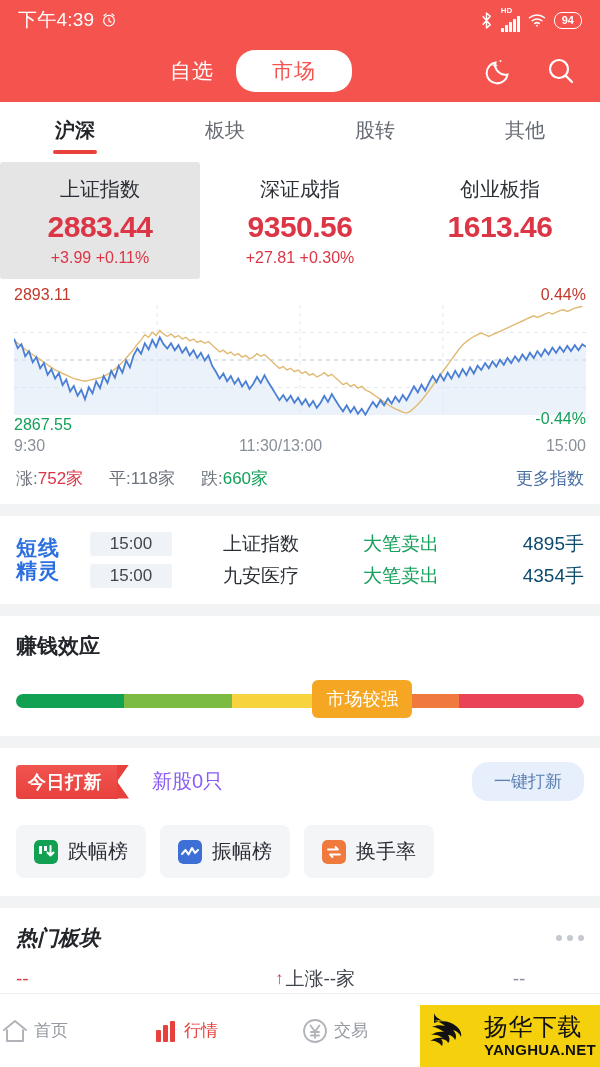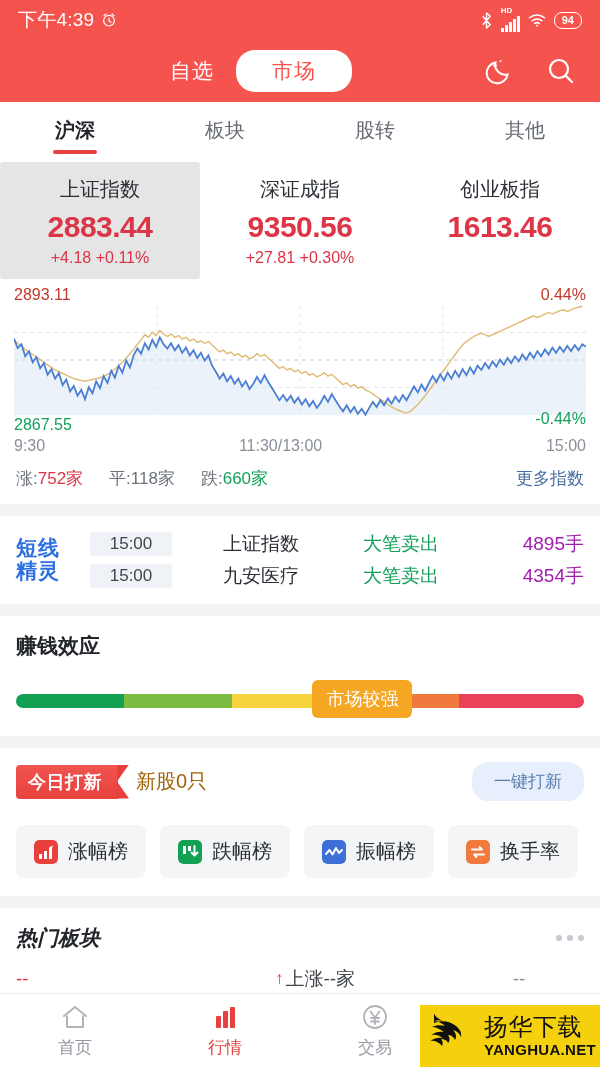--- a/index.html
+++ b/index.html
@@ -114,21 +114,21 @@
     line-height:23px; letter-spacing:1px; font-family:"DejaVu Sans",sans-serif;
   }
   .alert-rows { flex:1; }
   .alert-row { display:flex; align-items:center; padding:3px 0; }
   .a-time {
     font-size:17px; color:#41454C; background:#EFF3F8; border-radius:3px;
     padding:2px 10px; width:82px; text-align:center;
   }
   .a-name { font-size:19px; color:#2B2F36; width:150px; text-align:center; margin-left:14px; }
   .a-type { font-size:19px; color:#13A05A; width:130px; text-align:center; }
-  .a-vol { font-size:19px; color:#a21caf; flex:1; text-align:right; }
+  .a-vol { font-size:19px; color:#0c4a6e; flex:1; text-align:right; }
 
   
   .effect-card { background:#fff; padding:16px 16px 28px; }
   .sec-title { font-size:21px; font-weight:bold; color:#22252A; }
   .bar-wrap { position:relative; margin-top:34px; height:14px; }
   .bar {
     height:14px; border-radius:7px; overflow:hidden; display:flex;
   }
   .bseg { height:14px; }
   .bar-badge {
@@ -142,21 +142,21 @@
   .ribbon {
     background:linear-gradient(180deg,#F0544F,#E8413D); color:#fff; font-size:18px;
     font-weight:bold; padding:5px 16px 5px 12px; position:relative;
     border-radius:4px 0 0 4px; letter-spacing:.5px;
   }
   .ribbon::after {
     content:""; position:absolute; right:-11px; top:0; bottom:0; width:12px;
     background:#E8413D;
     clip-path:polygon(0 0, 100% 0, 0 50%, 100% 100%, 0 100%);
   }
-  .ipo-text { font-size:20px; color:#a16207; margin-left:18px; }
+  .ipo-text { font-size:20px; color:#8b5cf6; margin-left:34px; }
   .ipo-btn {
     margin-left:auto; background:#E6EFFB; color:#5A7FB0; font-size:17px;
     border-radius:16px; padding:8px 22px;
   }
 
   
   .chips { background:#fff; display:flex; gap:14px; padding:10px 16px 18px; overflow:hidden; }
   .chip {
     background:#F4F5F7; border-radius:8px; display:flex; align-items:center;
     gap:10px; padding:13px 18px; flex:0 0 auto; white-space:nowrap;
@@ -179,21 +179,21 @@
   .arr-dn { color:#13A05A; font-size:17px; }
   .hr-c3 { width:130px; text-align:center; color:#8A9099; }
   .hr-c3.red { color:#DC3545; }
 
   
   .botnav {
     position:absolute; left:0; right:0; bottom:0; height:74px; background:#fff;
     border-top:1px solid #EDEEF0; display:flex; align-items:center;
   }
   .bn-item {
-    flex:1; display:flex; flex-direction:column; align-items:center; gap:4px;
+    flex:1; display:flex; flex-direction:row; align-items:center; gap:4px;
     color:#9499A1; font-size:17px;
   }
   .bn-item.active { color:#E8413D; }
   .bn-ic { width:30px; height:30px; display:block; }
   .watermark {
     position:absolute; right:0; bottom:0; width:180px; height:62px;
     background:#F5D00C; display:flex; align-items:center; gap:6px; padding:0 8px;
     overflow:hidden;
   }
   .wm-logo { width:50px; height:46px; flex:0 0 50px; }
@@ -271,21 +271,21 @@
         <span>其他</span>
       </div>
   </div>
 
   <div class="idx-panel">
     <div class="idx-row">
       <div class="idx-card selected">
         <div class="idx-name">上证指数</div>
         <div class="idx-val">2883.44</div>
         <div class="idx-chg">
-          <span>+4.18</span>
+          <span>+3.99</span>
           <span>+0.11%</span>
         </div>
       </div>
       <div class="idx-card">
         <div class="idx-name">深证成指</div>
         <div class="idx-val">9350.56</div>
         <div class="idx-chg">
           <span>+27.81</span>
           <span>+0.30%</span>
         </div>
@@ -374,30 +374,20 @@
 
   <div class="ipo-card">
     <span class="ribbon">今日打新</span>
     <span class="ipo-text">新股0只</span>
     <span class="ipo-btn">一键打新</span>
   </div>
 
   <div class="chips">
     <div class="chip">
       <svg class="chip-ic" viewBox="0 0 24 24">
-        <rect width="24" height="24" rx="5" fill="#E8413D"></rect>
-        <rect x="5" y="14" width="3" height="5" fill="#fff"></rect>
-          <rect x="10" y="11" width="3" height="8" fill="#fff"></rect>
-          <rect x="15" y="8" width="3" height="11" fill="#fff"></rect>
-        <path d="M15 7.5l4-2-1.5 4z" fill="#fff"></path>
-      </svg>
-      <span class="chip-tx">涨幅榜</span>
-    </div>
-    <div class="chip">
-      <svg class="chip-ic" viewBox="0 0 24 24">
         <rect width="24" height="24" rx="5" fill="#12A053"></rect>
         <rect x="5" y="6" width="3" height="8" fill="#fff"></rect>
           <rect x="10" y="6" width="3" height="5" fill="#fff"></rect>
         <path d="M16.5 6v9M13.5 12.5l3 3 3-3" stroke="#fff" stroke-width="2" fill="none" stroke-linecap="round" stroke-linejoin="round"></path>
       </svg>
       <span class="chip-tx">跌幅榜</span>
     </div>
     <div class="chip">
       <svg class="chip-ic" viewBox="0 0 24 24">
         <rect width="24" height="24" rx="5" fill="#3D6FD6"></rect>

